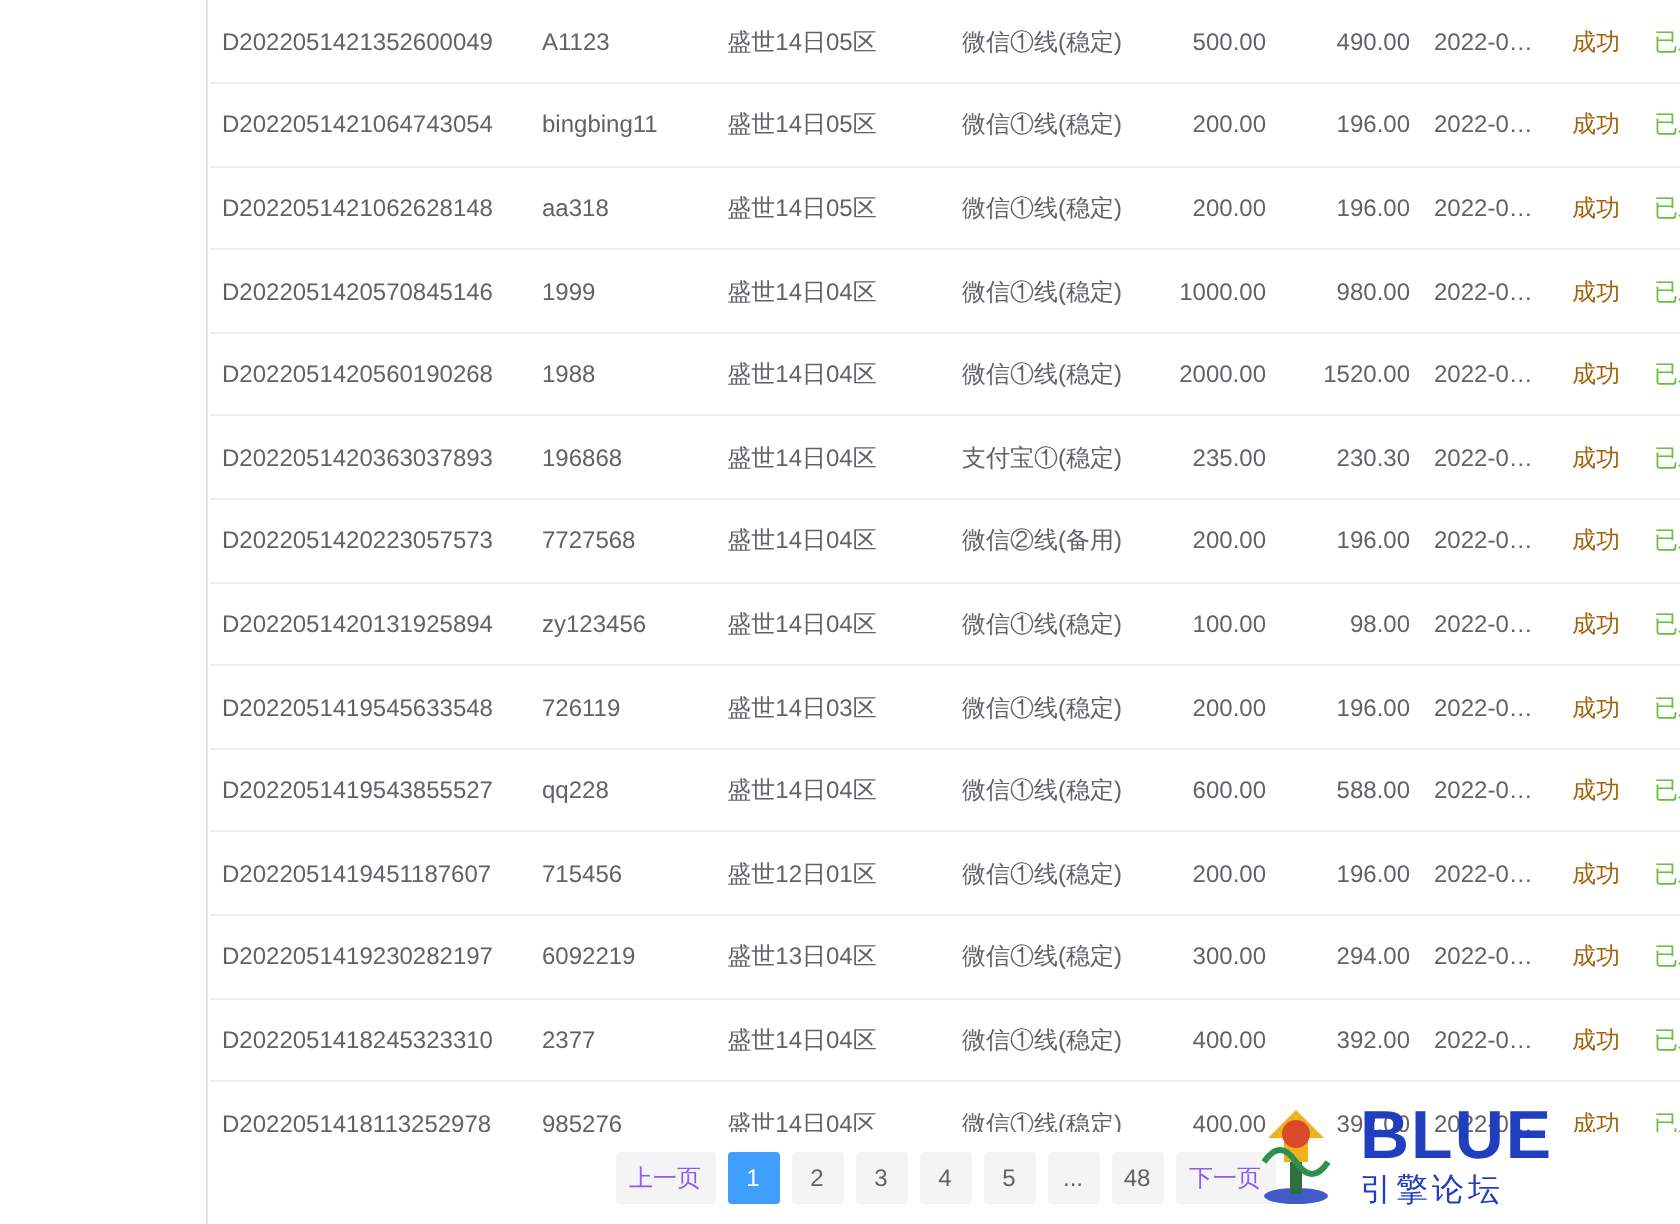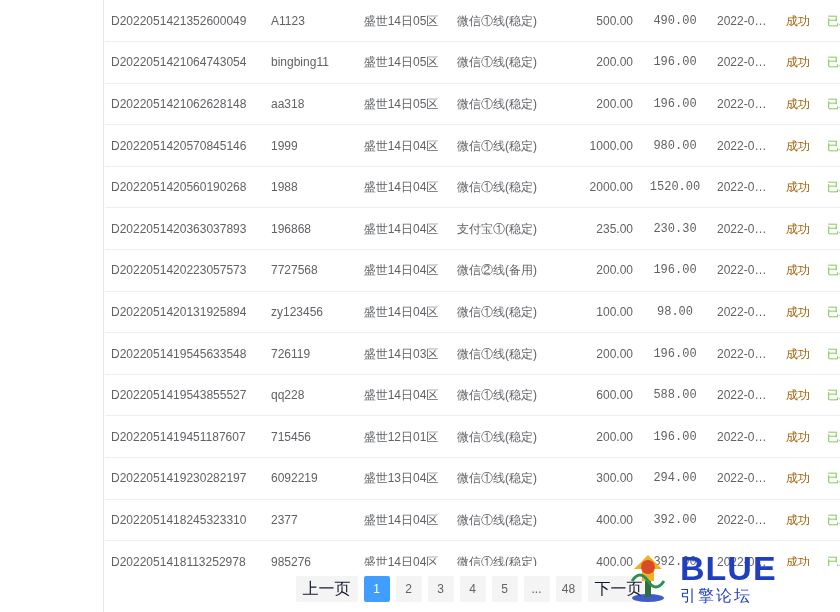--- a/index.html
+++ b/index.html
@@ -43,23 +43,23 @@
     vertical-align: middle;
     line-height: 16px;
     white-space: nowrap;
     overflow: hidden;
     text-overflow: ellipsis;
   }
   tr.row { height: 41.6px; }
   .c-order   { width: 160px; text-align: left; padding-left: 8px; }
   .c-user    { width: 86px;  text-align: left; }
   .c-area    { width: 100px; text-align: center; }
-  .c-channel { width: 116px; text-align: left; }
+  .c-channel { width: 116px; text-align: right; }
   .c-amount  { width: 72px;  text-align: right; padding-right: 10px; }
-  .c-real    { width: 72px;  text-align: center; padding-right: 10px; font-family: Liberation Mono, monospace; }
+  .c-real    { width: 72px;  text-align: right; padding-right: 10px; }
   .c-time    { width: 66px;  text-align: center; white-space: normal; line-height: 15px; }
   .c-status  { width: 42px;  text-align: center; }
   .c-ship    { width: 52px;  text-align: center; }
   .link-blue { color: #a16207; cursor: pointer; }
   .link-green{ color: #67c23a; cursor: pointer; }
 
   
   .row-clip td { padding-top: 0; padding-bottom: 9px; height: 18px; }
 
   
@@ -79,23 +79,23 @@
   }
   .pg-btn {
     min-width: 28px;
     height: 26px;
     padding: 0 7px;
     background: #f4f4f5;
     border-radius: 2px;
     display: flex;
     align-items: center;
     justify-content: center;
-    color: #0f172a;
+    color: #8b5cf6;
     cursor: pointer;
-    font-size: 16px;
+    font-size: 12px;
   }
   .pg-num {
     min-width: 26px;
     height: 26px;
     background: #f4f4f5;
     border-radius: 2px;
     display: flex;
     align-items: center;
     justify-content: center;
     cursor: pointer;

